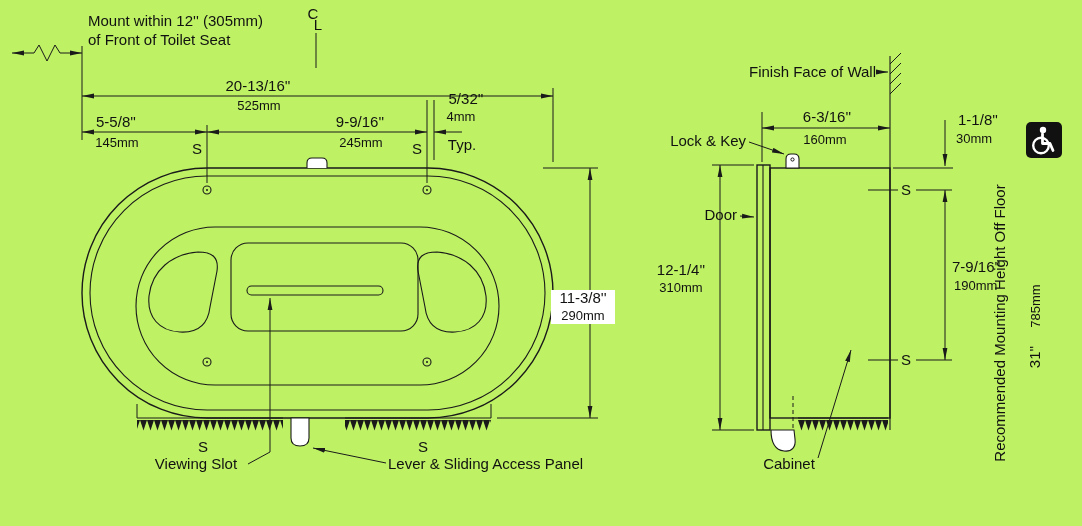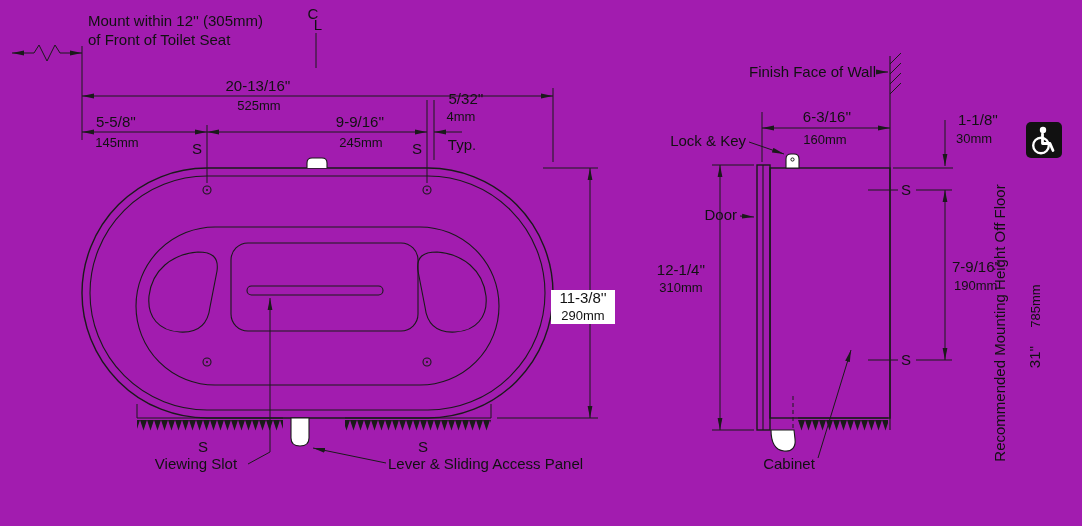--- a/index.html
+++ b/index.html
@@ -1,16 +1,16 @@
 <!DOCTYPE html>
 <html><head>
 <meta charset="utf-8">
 <style>
   html,body{margin:0;padding:0;background:#fff;}
-  .canvas{width:1082px;height:526px;background:#a21caf;position:relative;overflow:hidden;}
+  .canvas{width:1082px;height:526px;background:#bef264;position:relative;overflow:hidden;}
   svg{display:block;}
   text{font-family:"Liberation Sans","DejaVu Sans",sans-serif;fill:#111;}
   .t15{font-size:15px;}
   .t13{font-size:13px;}
   .ln{stroke:#1a1a1a;stroke-width:1;fill:none;}
   .ol{stroke:#1a1a1a;stroke-width:1.4;fill:none;}
   .ol2{stroke:#1a1a1a;stroke-width:1.1;fill:none;}
   .wf{fill:#fff;}
   .dash{stroke-dasharray:4 3;}
 </style>

